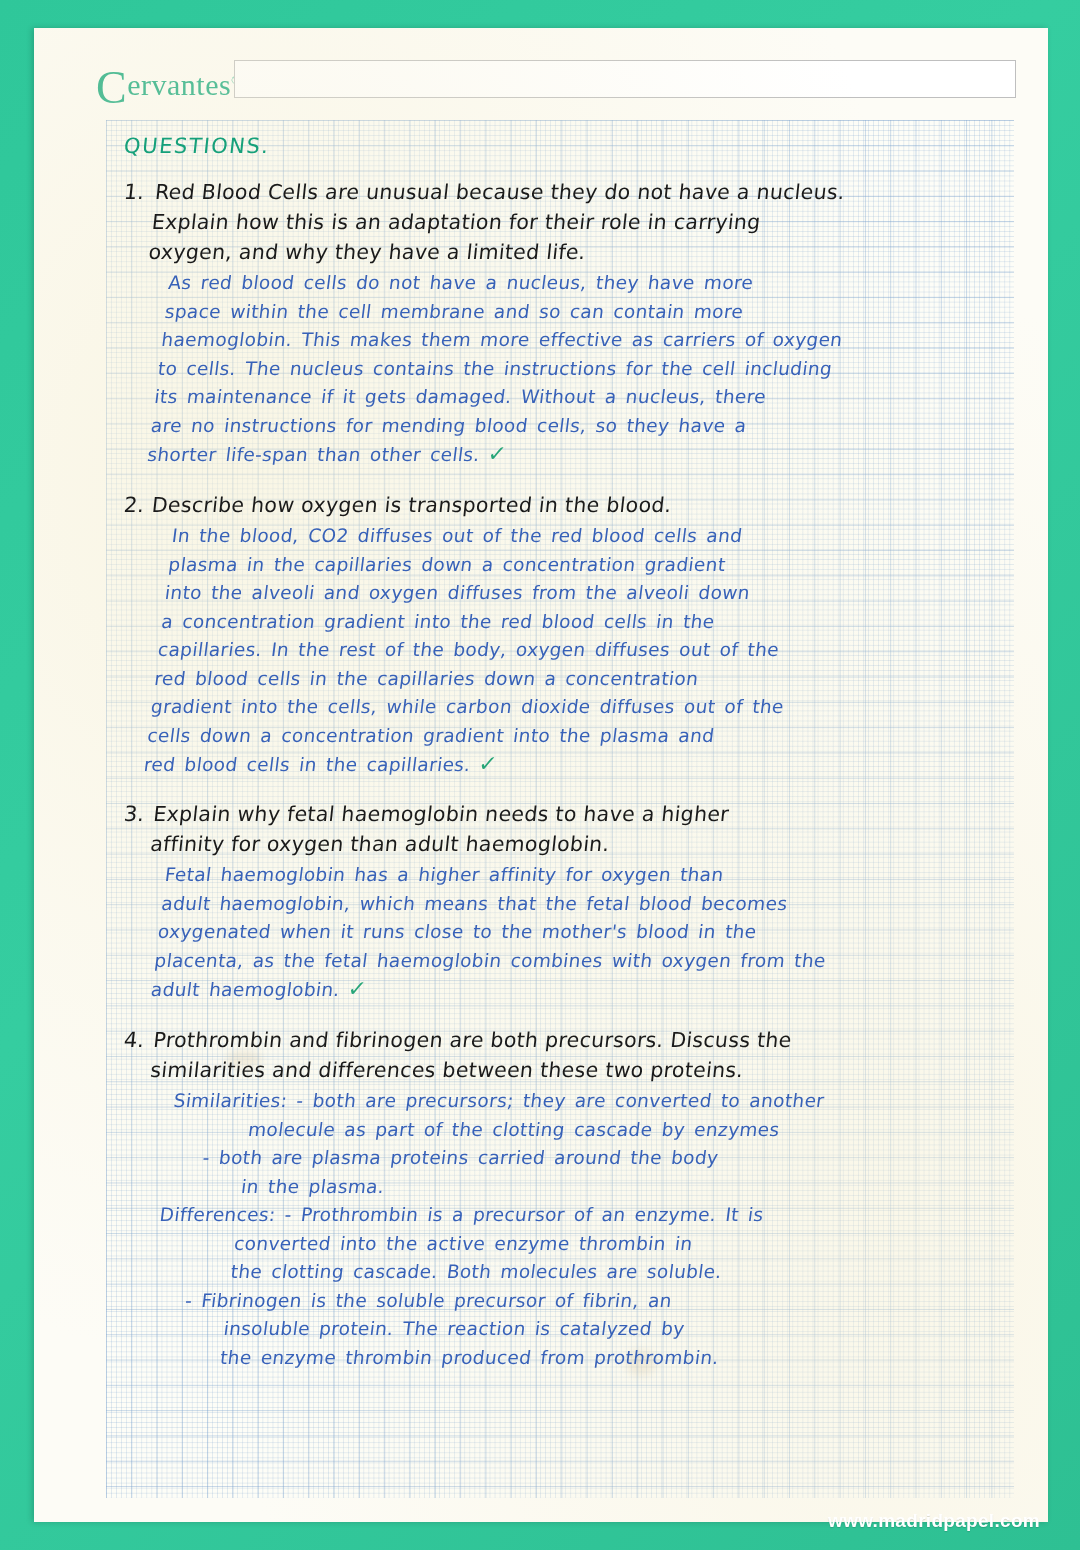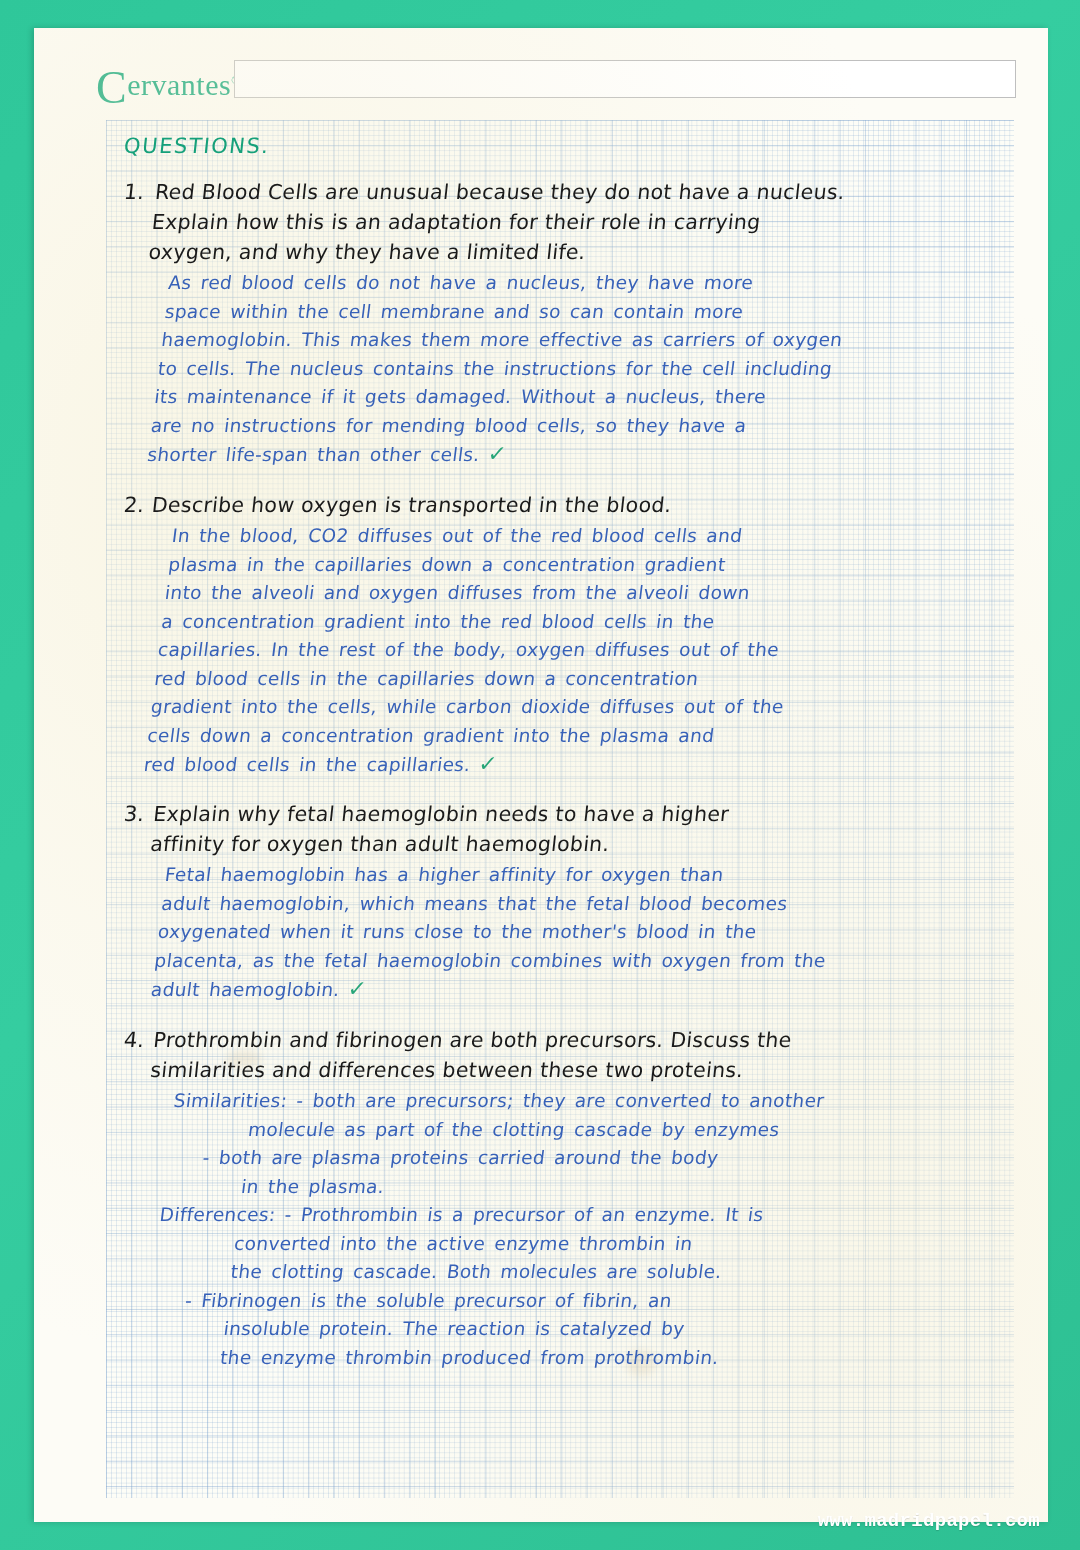--- a/index.html
+++ b/index.html
@@ -182,21 +182,21 @@
   }
   .indent1 { margin-left: 36px; }
   .indent2 { margin-left: 78px; }
 
   
   .footer-url {
     position: absolute;
     right: 40px;
     bottom: 18px;
     color: #ffffff;
-    font-family: Liberation Mono, monospace;
+    font-family: Liberation Sans, sans-serif;
     font-size: 19px;
     font-weight: bold;
     letter-spacing: .3px;
     text-shadow: 0 1px 1px rgba(0,0,0,.15);
   }
 
   
   .smudge {
     position: absolute;
     background: rgba(200,170,120,0.18);

